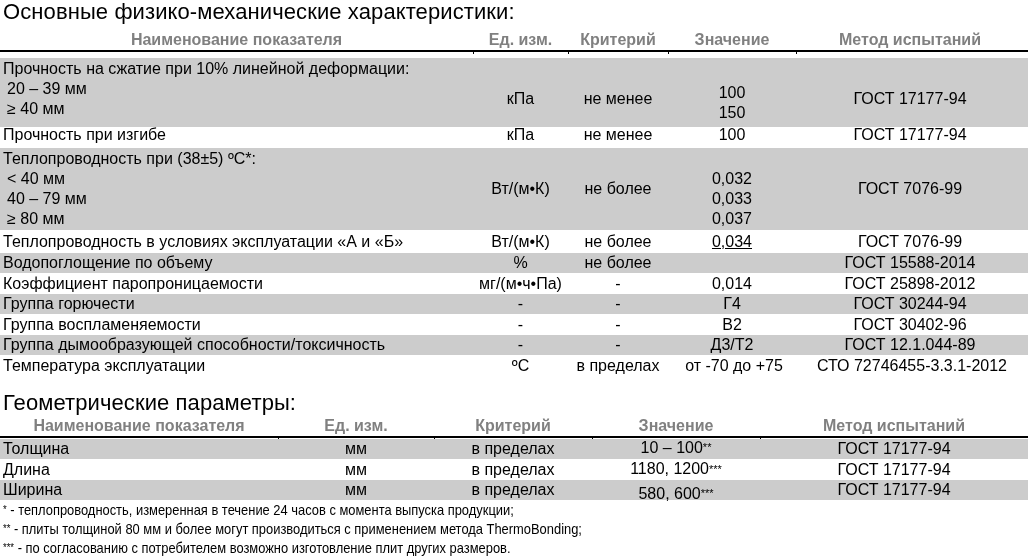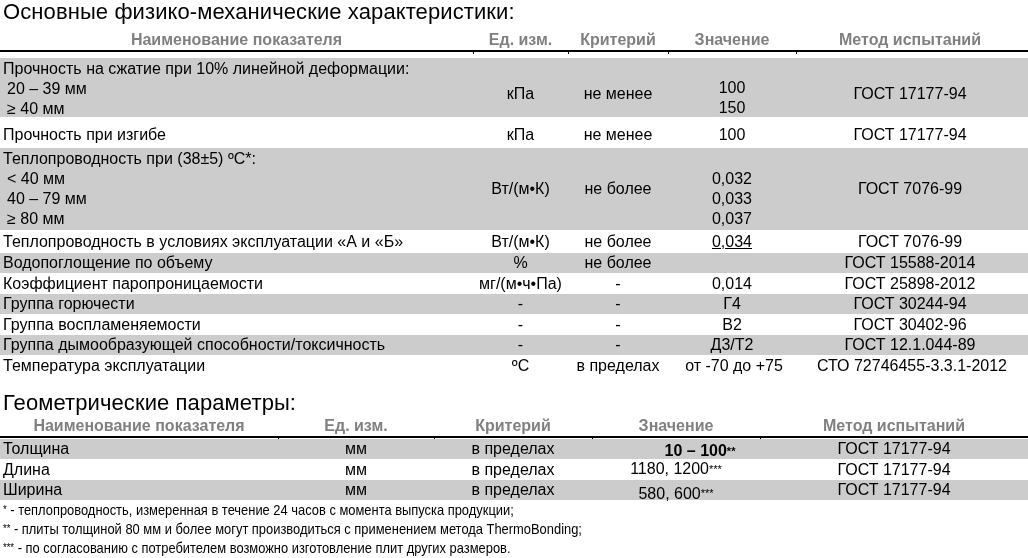--- a/index.html
+++ b/index.html
@@ -28,21 +28,21 @@
   <div class="h" style="left:473px;width:95px;">Ед. изм.</div>
   <div class="h" style="left:568px;width:100px;">Критерий</div>
   <div class="h" style="left:668px;width:128px;">Значение</div>
   <div class="h" style="left:796px;width:228px;">Метод испытаний</div>
   <div class="tick" style="left:473px;"></div>
   <div class="tick" style="left:568px;"></div>
   <div class="tick" style="left:668px;"></div>
   <div class="tick" style="left:796px;"></div>
 </div>
 
-<div class="row gray" style="top:58px;height:59px;">
+<div class="row gray" style="top:58px;height:69px;">
   <div class="c name" style="padding-top:1px;">
     <div>Прочность на сжатие при 10% линейной деформации:</div>
     <div class="sub">20 – 39 мм</div>
     <div class="sub">≥ 40 мм</div>
   </div>
   <div class="c center" style="left:473px;width:95px;padding-top:12px;box-sizing:border-box;">
       <span>кПа</span>
     </div>
   <div class="c center" style="left:568px;width:100px;padding-top:12px;box-sizing:border-box;">
       <span>не менее</span>
@@ -141,21 +141,21 @@
   <div class="tick" style="left:278px;"></div>
   <div class="tick" style="left:434px;"></div>
   <div class="tick" style="left:592px;"></div>
   <div class="tick" style="left:760px;"></div>
 </div>
 
 <div class="row gray" style="top:439px;height:20px;">
   <div class="c name" style="justify-content:center;">Толщина</div>
   <div class="c center" style="left:278px;width:156px;">мм</div>
   <div class="c center" style="left:434px;width:158px;">в пределах</div>
-  <div class="c center" style="left:616px;width:168px;display:block;line-height:24px;font-weight:bold;"><span>10 – 100</span><span class="sup">**</span></div>
+  <div class="c center" style="left:592px;width:168px;display:block;line-height:17px;"><span>10 – 100</span><span class="sup">**</span></div>
   <div class="c center" style="left:760px;width:268px;">ГОСТ 17177-94</div>
 </div>
 <div class="row" style="top:459px;height:21px;">
   <div class="c name" style="justify-content:center;">Длина</div>
   <div class="c center" style="left:278px;width:156px;">мм</div>
   <div class="c center" style="left:434px;width:158px;">в пределах</div>
   <div class="c center" style="left:592px;width:168px;display:block;line-height:20px;"><span>1180, 1200</span><span class="sup">***</span></div>
   <div class="c center" style="left:760px;width:268px;">ГОСТ 17177-94</div>
 </div>
 <div class="row gray" style="top:480px;height:20px;">

